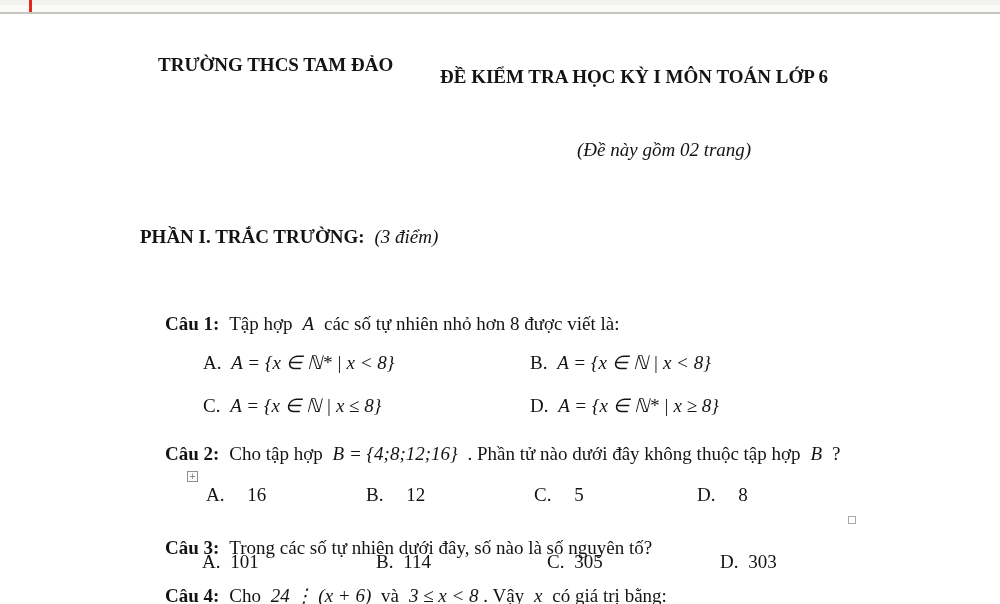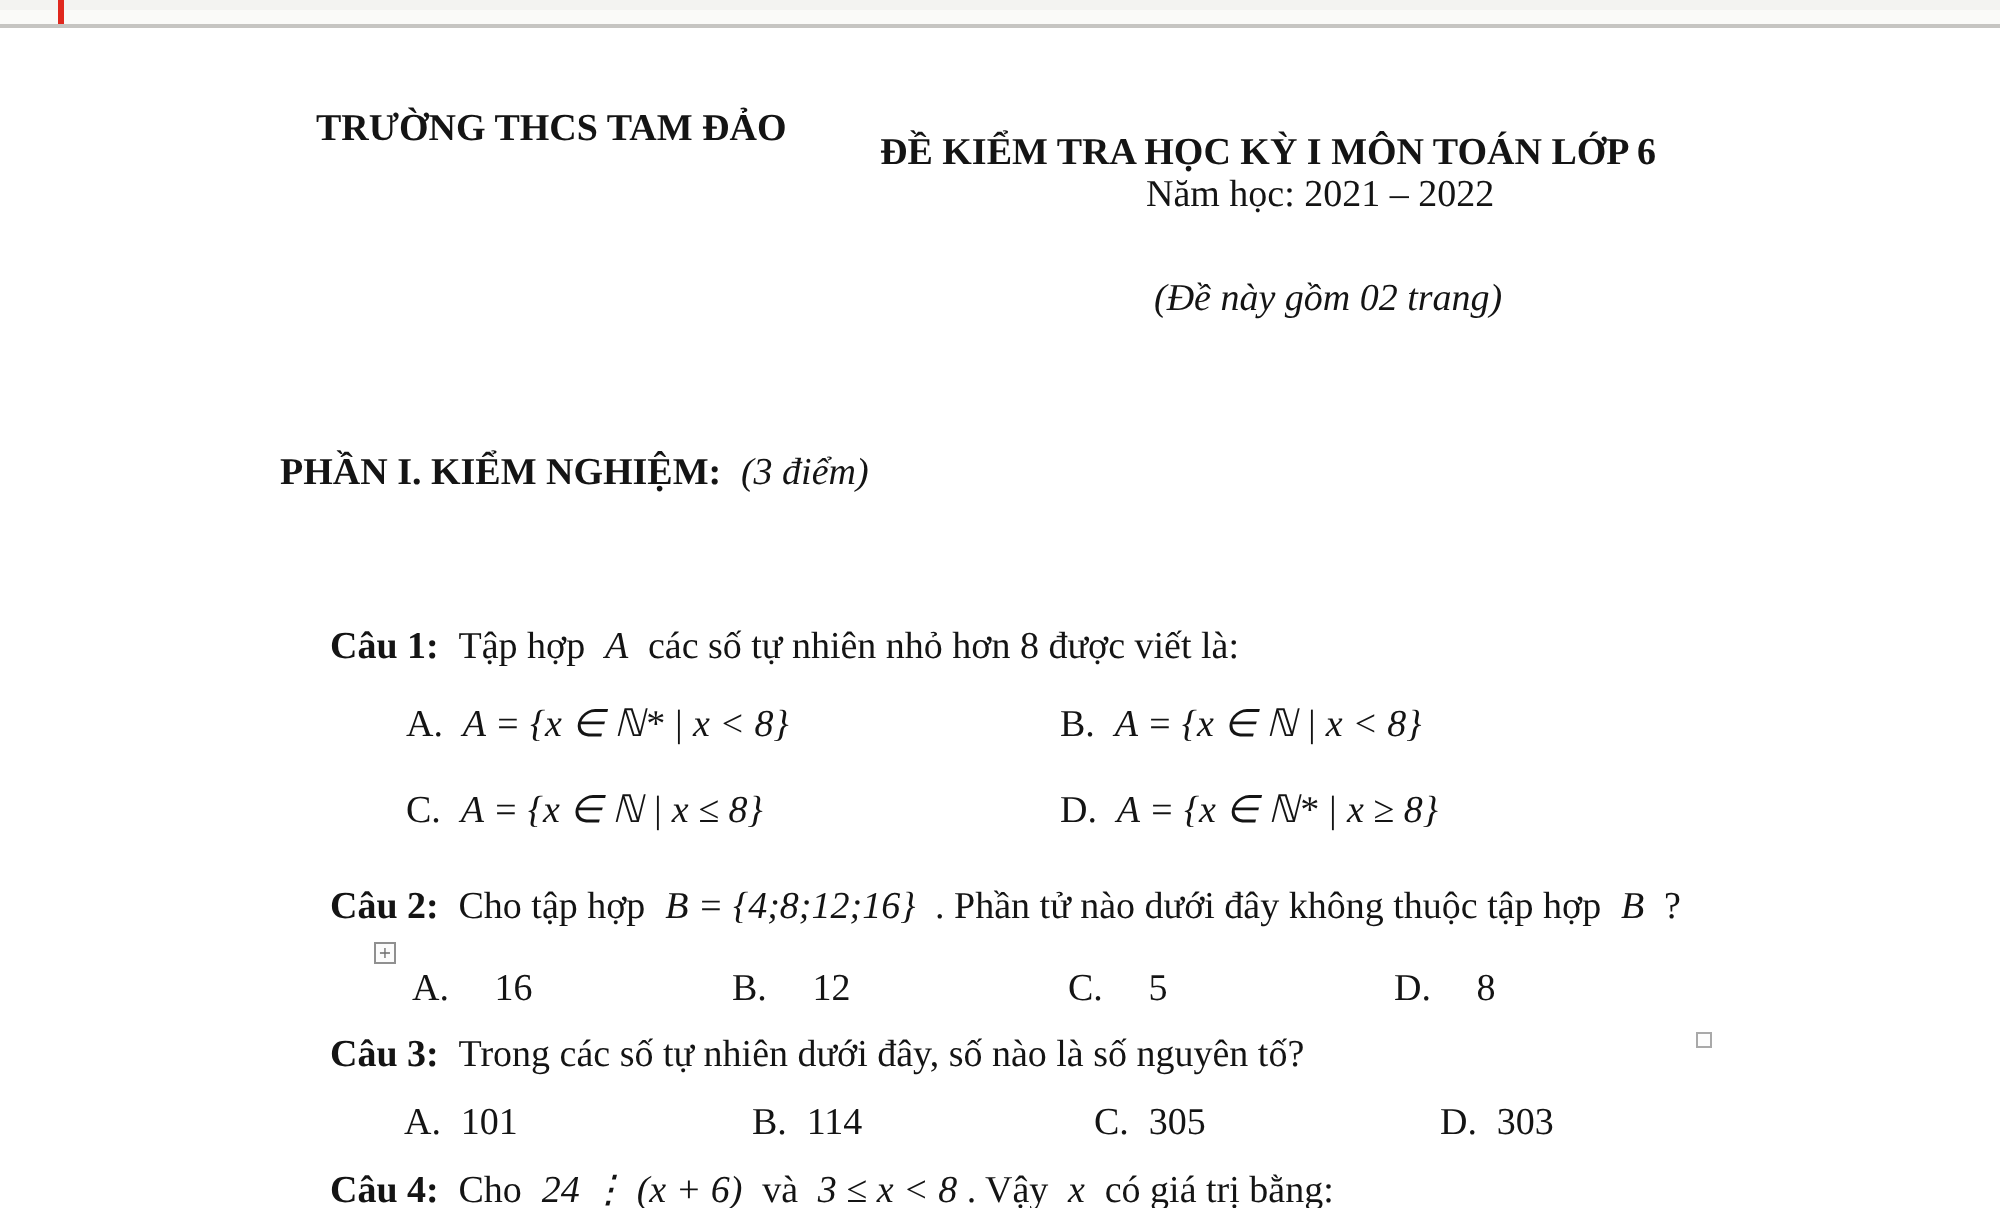--- a/index.html
+++ b/index.html
@@ -39,29 +39,26 @@
 
   <div class="topband"></div>
   <div class="redmark"></div>
 
   <div class="line b" style="left:158px; top:54px;">
     <span>TRƯỜNG THCS TAM ĐẢO</span>
   </div>
   <div class="line b" style="left:440px; top:54px;margin-top:12px;">
     <span>ĐỀ KIỂM TRA HỌC KỲ I MÔN TOÁN LỚP 6</span>
   </div>
-  <div class="line" style="left:573px; top:87px;">
-    <span>Năm học: 2021 – 2022</span>
-  </div>
   <div class="line i" style="left:577px; top:139px;">
     <span>(Đề này gồm 02 trang)</span>
   </div>
 
   <div class="line" style="left:140px; top:226px;">
-    <span class="b">PHẦN I. KIỂM NGHIỆM:</span>
+    <span class="b">PHẦN I. TRẮC TRƯỜNG:</span>
     <span class="i">(3 điểm)</span>
   </div>
 
   <div class="line" style="left:165px; top:313px;">
     <span class="b">Câu 1:</span>
     <span>Tập hợp</span>
     <span class="math">A</span>
     <span>các số tự nhiên nhỏ hơn 8 được viết là:</span>
   </div>
 
@@ -105,21 +102,21 @@
   </div>
   <div class="line" style="left:534px; top:484px;">
     <span>C.</span>
     <span class="gap-wide">5</span>
   </div>
   <div class="line" style="left:697px; top:484px;">
     <span>D.</span>
     <span class="gap-wide">8</span>
   </div>
 
-  <div class="line" style="left:165px; top:517px;text-align:right;">
+  <div class="line" style="left:165px; top:537px;text-align:right;">
     <span class="b">Câu 3:</span>
     <span>Trong các số tự nhiên dưới đây, số nào là số nguyên tố?</span>
   </div>
 
   <div class="sq-marker"></div>
 
   <div class="line" style="left:202px; top:551px;">
     <span>A.</span>
     <span>101</span>
   </div>

